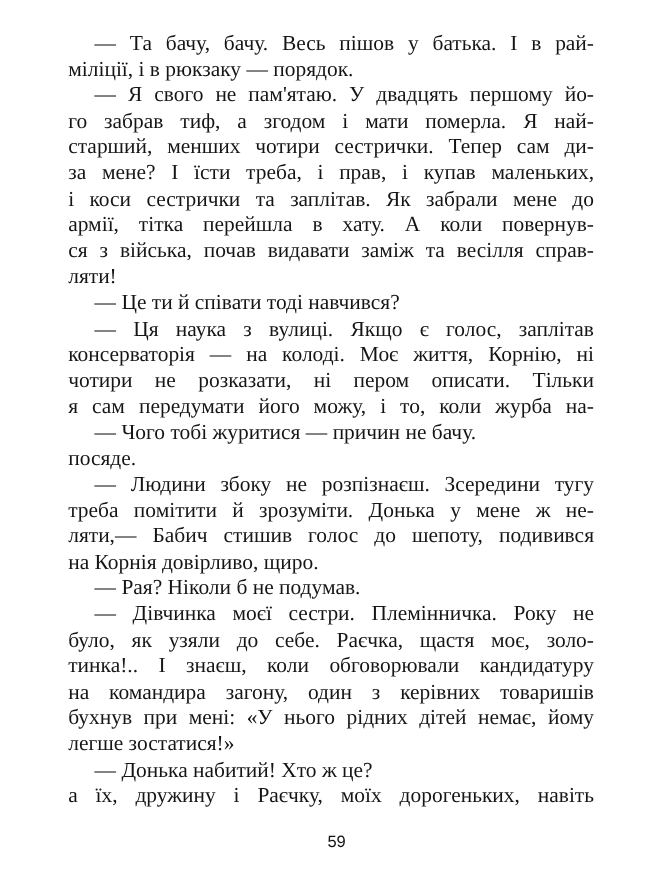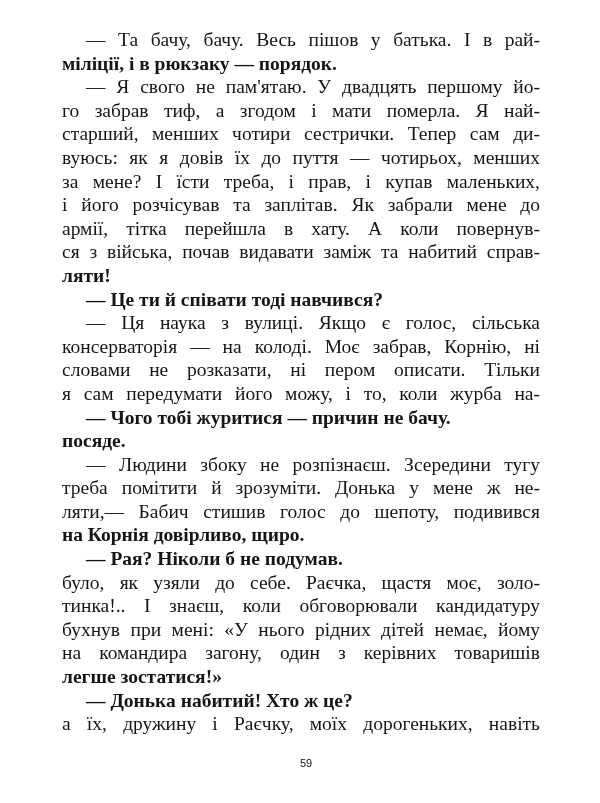--- a/index.html
+++ b/index.html
@@ -16,60 +16,60 @@
   }
   .line {
     display: block;
     white-space: nowrap;
     text-align: justify;
     text-align-last: justify;
     height: 23.6px;
     overflow: visible;
   }
   .line.indent { padding-left: 24px; }
-  .line.last { text-align-last: left; font-weight: bold; }
+  .line.last { text-align-last: left; }
   .page-number {
     position: absolute;
     left: 0; right: 0;
     top: 757px;
     text-align: center;
     font-family: "Liberation Sans", "DejaVu Sans", sans-serif;
-    font-size: 11px;
+    font-size: 15px;
     color: #111;
     padding-left: 12px;
   }
 </style>
 </head>
 <body>
 
 <div class="page" id="page-text">
     <span class="line indent">— Та бачу, бачу. Весь пішов у батька. І в рай-</span>
     <span class="line last">міліції, і в рюкзаку — порядок.</span>
     <span class="line indent">— Я свого не пам'ятаю. У двадцять першому йо-</span>
     <span class="line">го забрав тиф, а згодом і мати померла. Я най-</span>
     <span class="line">старший, менших чотири сестрички. Тепер сам ди-</span>
-    <span class="line">вуюсь: як я довів їх до пуття — чотирьох, менших</span>
     <span class="line">за мене? І їсти треба, і прав, і купав маленьких,</span>
-    <span class="line">і його розчісував та заплітав. Як забрали мене до</span>
+    <span class="line">і коси сестрички та заплітав. Як забрали мене до</span>
     <span class="line">армії, тітка перейшла в хату. А коли повернув-</span>
-    <span class="line">ся з війська, почав видавати заміж та набитий справ-</span>
+    <span class="line">ся з війська, почав видавати заміж та весілля справ-</span>
     <span class="line last">ляти!</span>
     <span class="line indent last">— Це ти й співати тоді навчився?</span>
-    <span class="line indent">— Ця наука з вулиці. Якщо є голос, сільська</span>
-    <span class="line">консерваторія — на колоді. Моє забрав, Корнію, ні</span>
-    <span class="line">словами не розказати, ні пером описати. Тільки</span>
+    <span class="line indent">— Ця наука з вулиці. Якщо є голос, заплітав</span>
+    <span class="line">консерваторія — на колоді. Моє життя, Корнію, ні</span>
+    <span class="line">чотири не розказати, ні пером описати. Тільки</span>
     <span class="line">я сам передумати його можу, і то, коли журба на-</span>
     <span class="line indent last">— Чого тобі журитися — причин не бачу.</span>
     <span class="line last">посяде.</span>
     <span class="line indent">— Людини збоку не розпізнаєш. Зсередини тугу</span>
     <span class="line">треба помітити й зрозуміти. Донька у мене ж не-</span>
     <span class="line">ляти,— Бабич стишив голос до шепоту, подивився</span>
     <span class="line last">на Корнія довірливо, щиро.</span>
     <span class="line indent last">— Рая? Ніколи б не подумав.</span>
+    <span class="line indent">— Дівчинка моєї сестри. Племінничка. Року не</span>
     <span class="line">було, як узяли до себе. Раєчка, щастя моє, золо-</span>
     <span class="line">тинка!.. І знаєш, коли обговорювали кандидатуру</span>
+    <span class="line">на командира загону, один з керівних товаришів</span>
     <span class="line">бухнув при мені: «У нього рідних дітей немає, йому</span>
-    <span class="line">на командира загону, один з керівних товаришів</span>
     <span class="line last">легше зостатися!»</span>
     <span class="line indent last">— Донька набитий! Хто ж це?</span>
     <span class="line">а їх, дружину і Раєчку, моїх дорогеньких, навіть</span>
   </div>
 <div class="page-number">59</div>
 
 </body></html>

